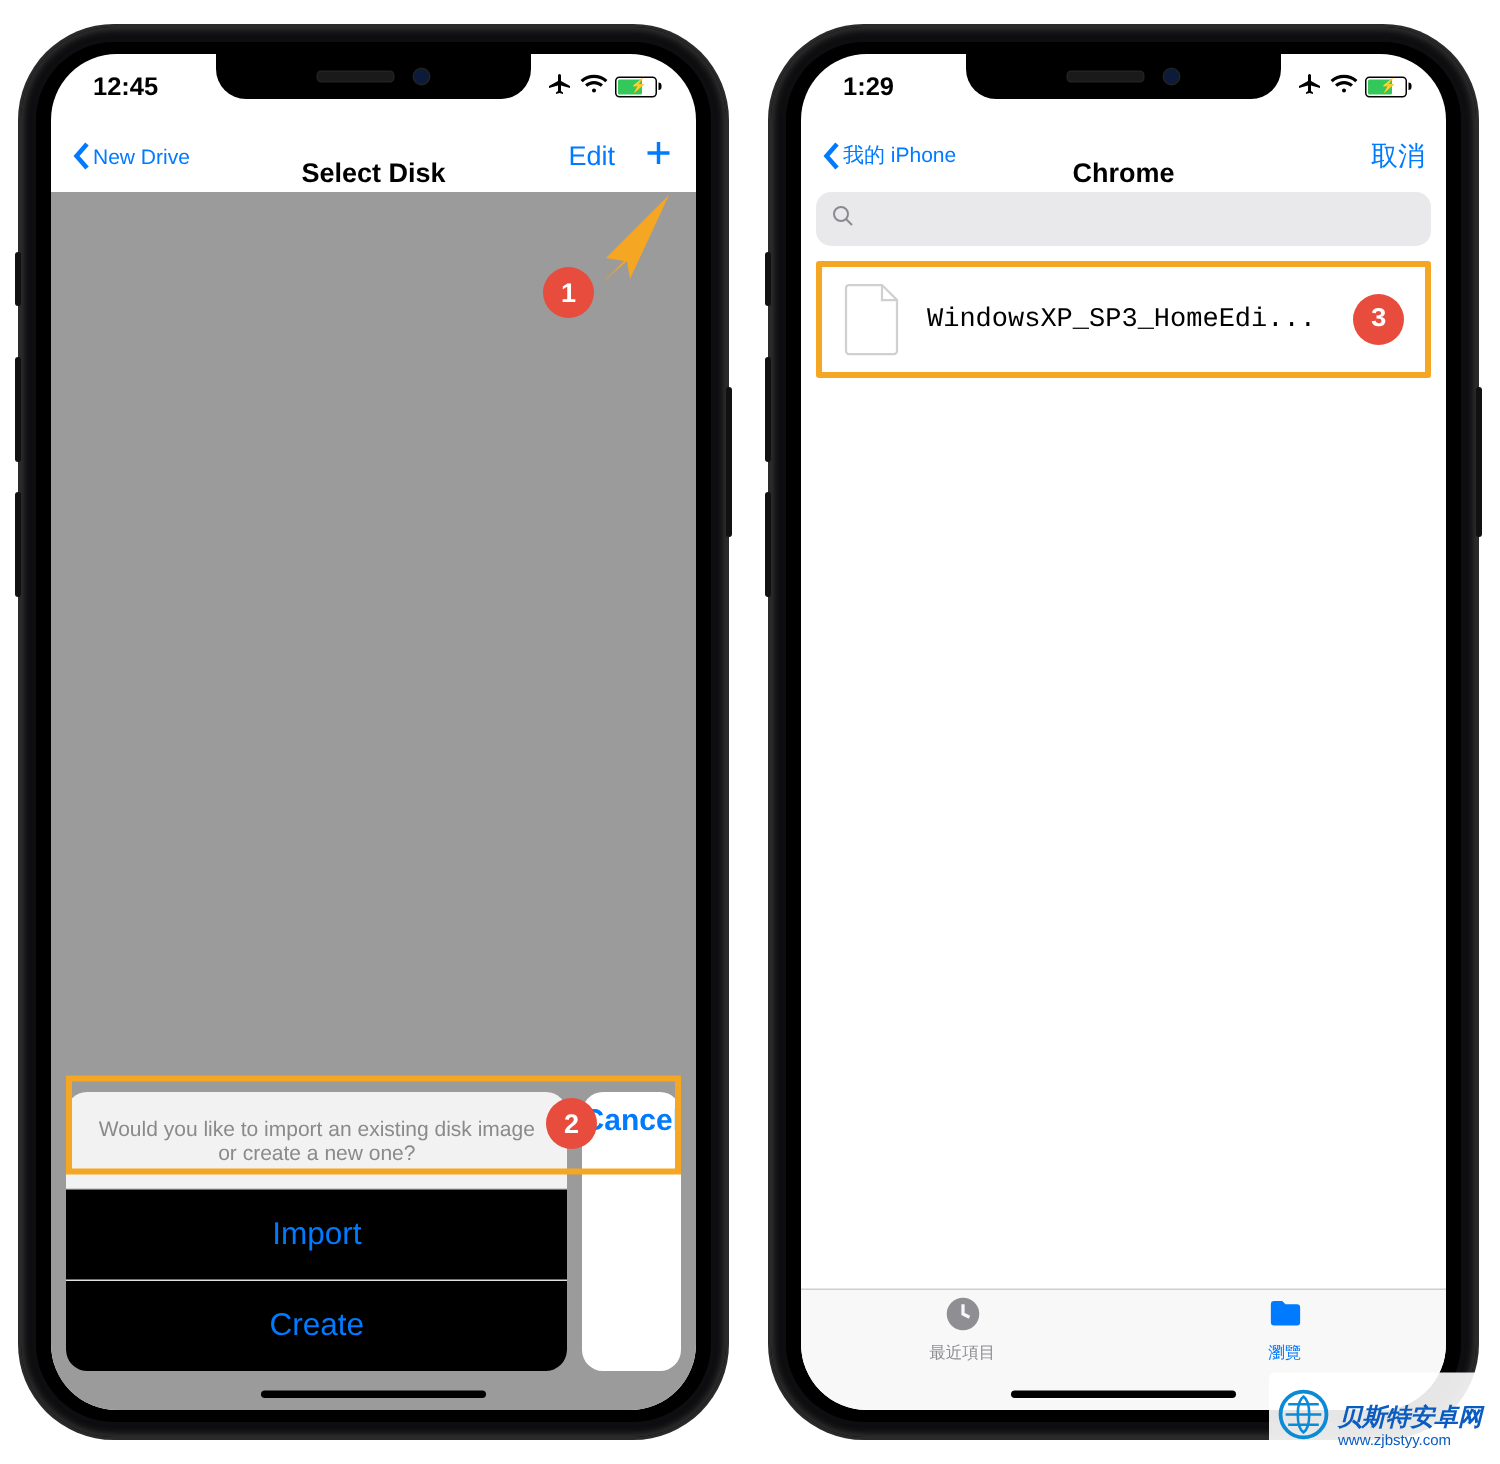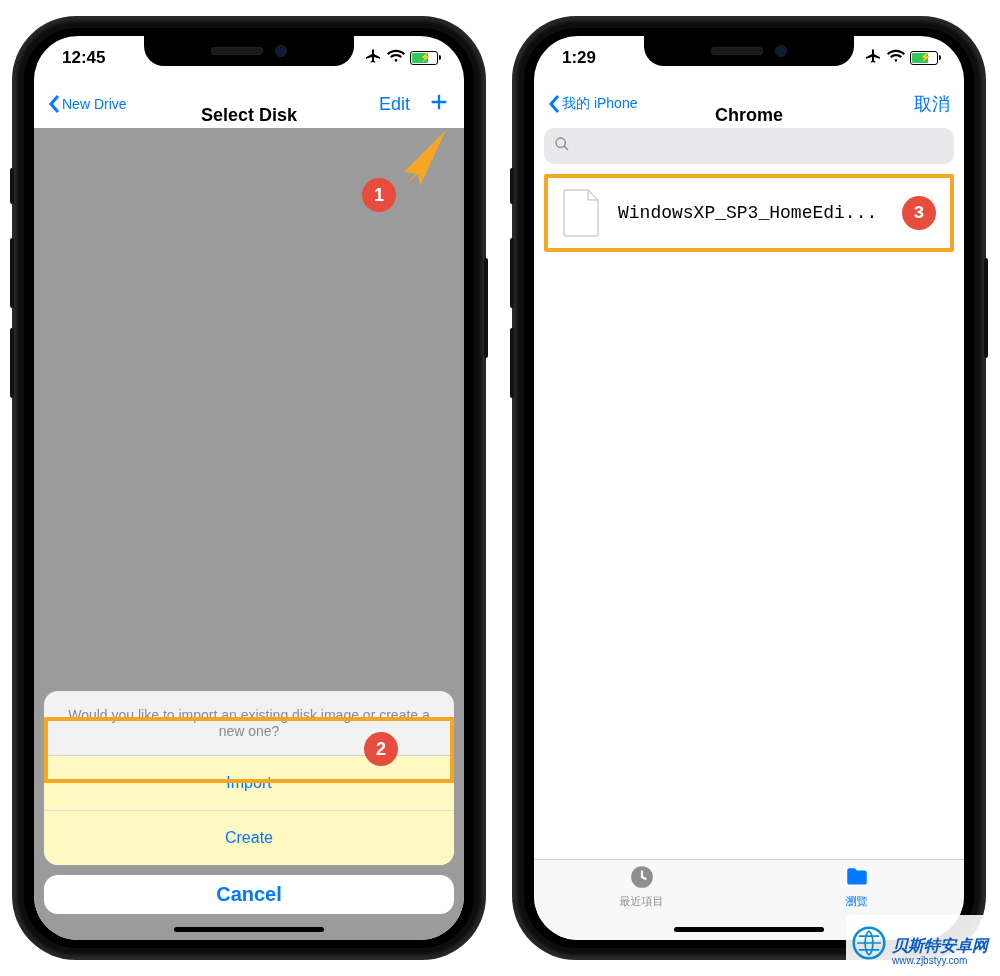--- a/index.html
+++ b/index.html
@@ -27,24 +27,24 @@
   .batt-bolt{position:absolute;left:9px;top:0px;font-size:9px;color:#000;font-weight:bold;}
   .navbar{position:absolute;top:44px;left:0;right:0;height:48px;display:flex;align-items:center;justify-content:center;border-bottom:0.5px solid rgba(0,0,0,0.2);}
   .nav-title{font-size:18px;font-weight:600;color:#000;margin-top:23px;}
   .nav-left{position:absolute;left:14px;display:flex;align-items:center;color:#007aff;font-size:14px;}
   .nav-right{position:absolute;right:14px;display:flex;align-items:center;gap:18px;color:#007aff;font-size:18px;}
   .chev-left{width:12px;height:20px;margin-right:2px;}
   .chev-left svg{width:12px;height:20px;stroke:#007aff;stroke-width:3;fill:none;}
   .plus-icon svg{width:22px;height:22px;stroke:#007aff;stroke-width:2.5;}
   .body-gray{position:absolute;top:92px;left:0;right:0;bottom:0;background:#9b9b9b;}
   .home-ind{position:absolute;bottom:8px;left:50%;transform:translateX(-50%);width:150px;height:5px;background:#000;border-radius:3px;z-index:60;}
-  .sheet{position:absolute;left:10px;right:10px;bottom:26px;display:flex;flex-direction:column;gap:10px;z-index:30;}
+  .sheet{position:absolute;left:10px;right:10px;bottom:26px;display:flex;gap:10px;z-index:30;}
   .sheet-group{background:#f2f2f2;border-radius:14px;overflow:hidden;display:flex;flex-direction:column;}
   .sheet-msg{padding:16px 20px;color:#8a8a8a;font-size:14px;text-align:center;border-bottom:0.5px solid #d0d0d0;}
-  .sheet-btn{padding:18px 0;text-align:center;color:#007aff;font-size:16px;background:#fef9c3;border-bottom:0.5px solid #e0e0e0;position:relative;}
+  .sheet-btn{padding:18px 0;text-align:center;color:#007aff;font-size:21px;background:#000000;border-bottom:0.5px solid #e0e0e0;position:relative;}
   .sheet-btn:last-child{border-bottom:none;}
   .sheet-cancel{background:#fff;border-radius:14px;padding:8px 0;text-align:center;color:#007aff;font-size:20px;font-weight:600;}
   .highlight-box{position:absolute;border:4px solid #f5a623;box-sizing:border-box;pointer-events:none;z-index:55;}
   .badge{position:absolute;width:34px;height:34px;border-radius:50%;background:#e74c3c;color:#fff;display:flex;align-items:center;justify-content:center;font-size:18px;font-weight:600;z-index:60;}
   .arrow-orange{position:absolute;z-index:58;}
   .arrow-orange svg{width:70px;height:70px;}
 
   
   .searchbar{position:absolute;top:92px;left:10px;right:10px;height:36px;background:#e9e9ec;border-radius:10px;display:flex;align-items:center;padding:0 10px;color:#8a8a8e;}
   .search-icon svg{width:16px;height:16px;fill:#8a8a8e;margin-right:6px;}

